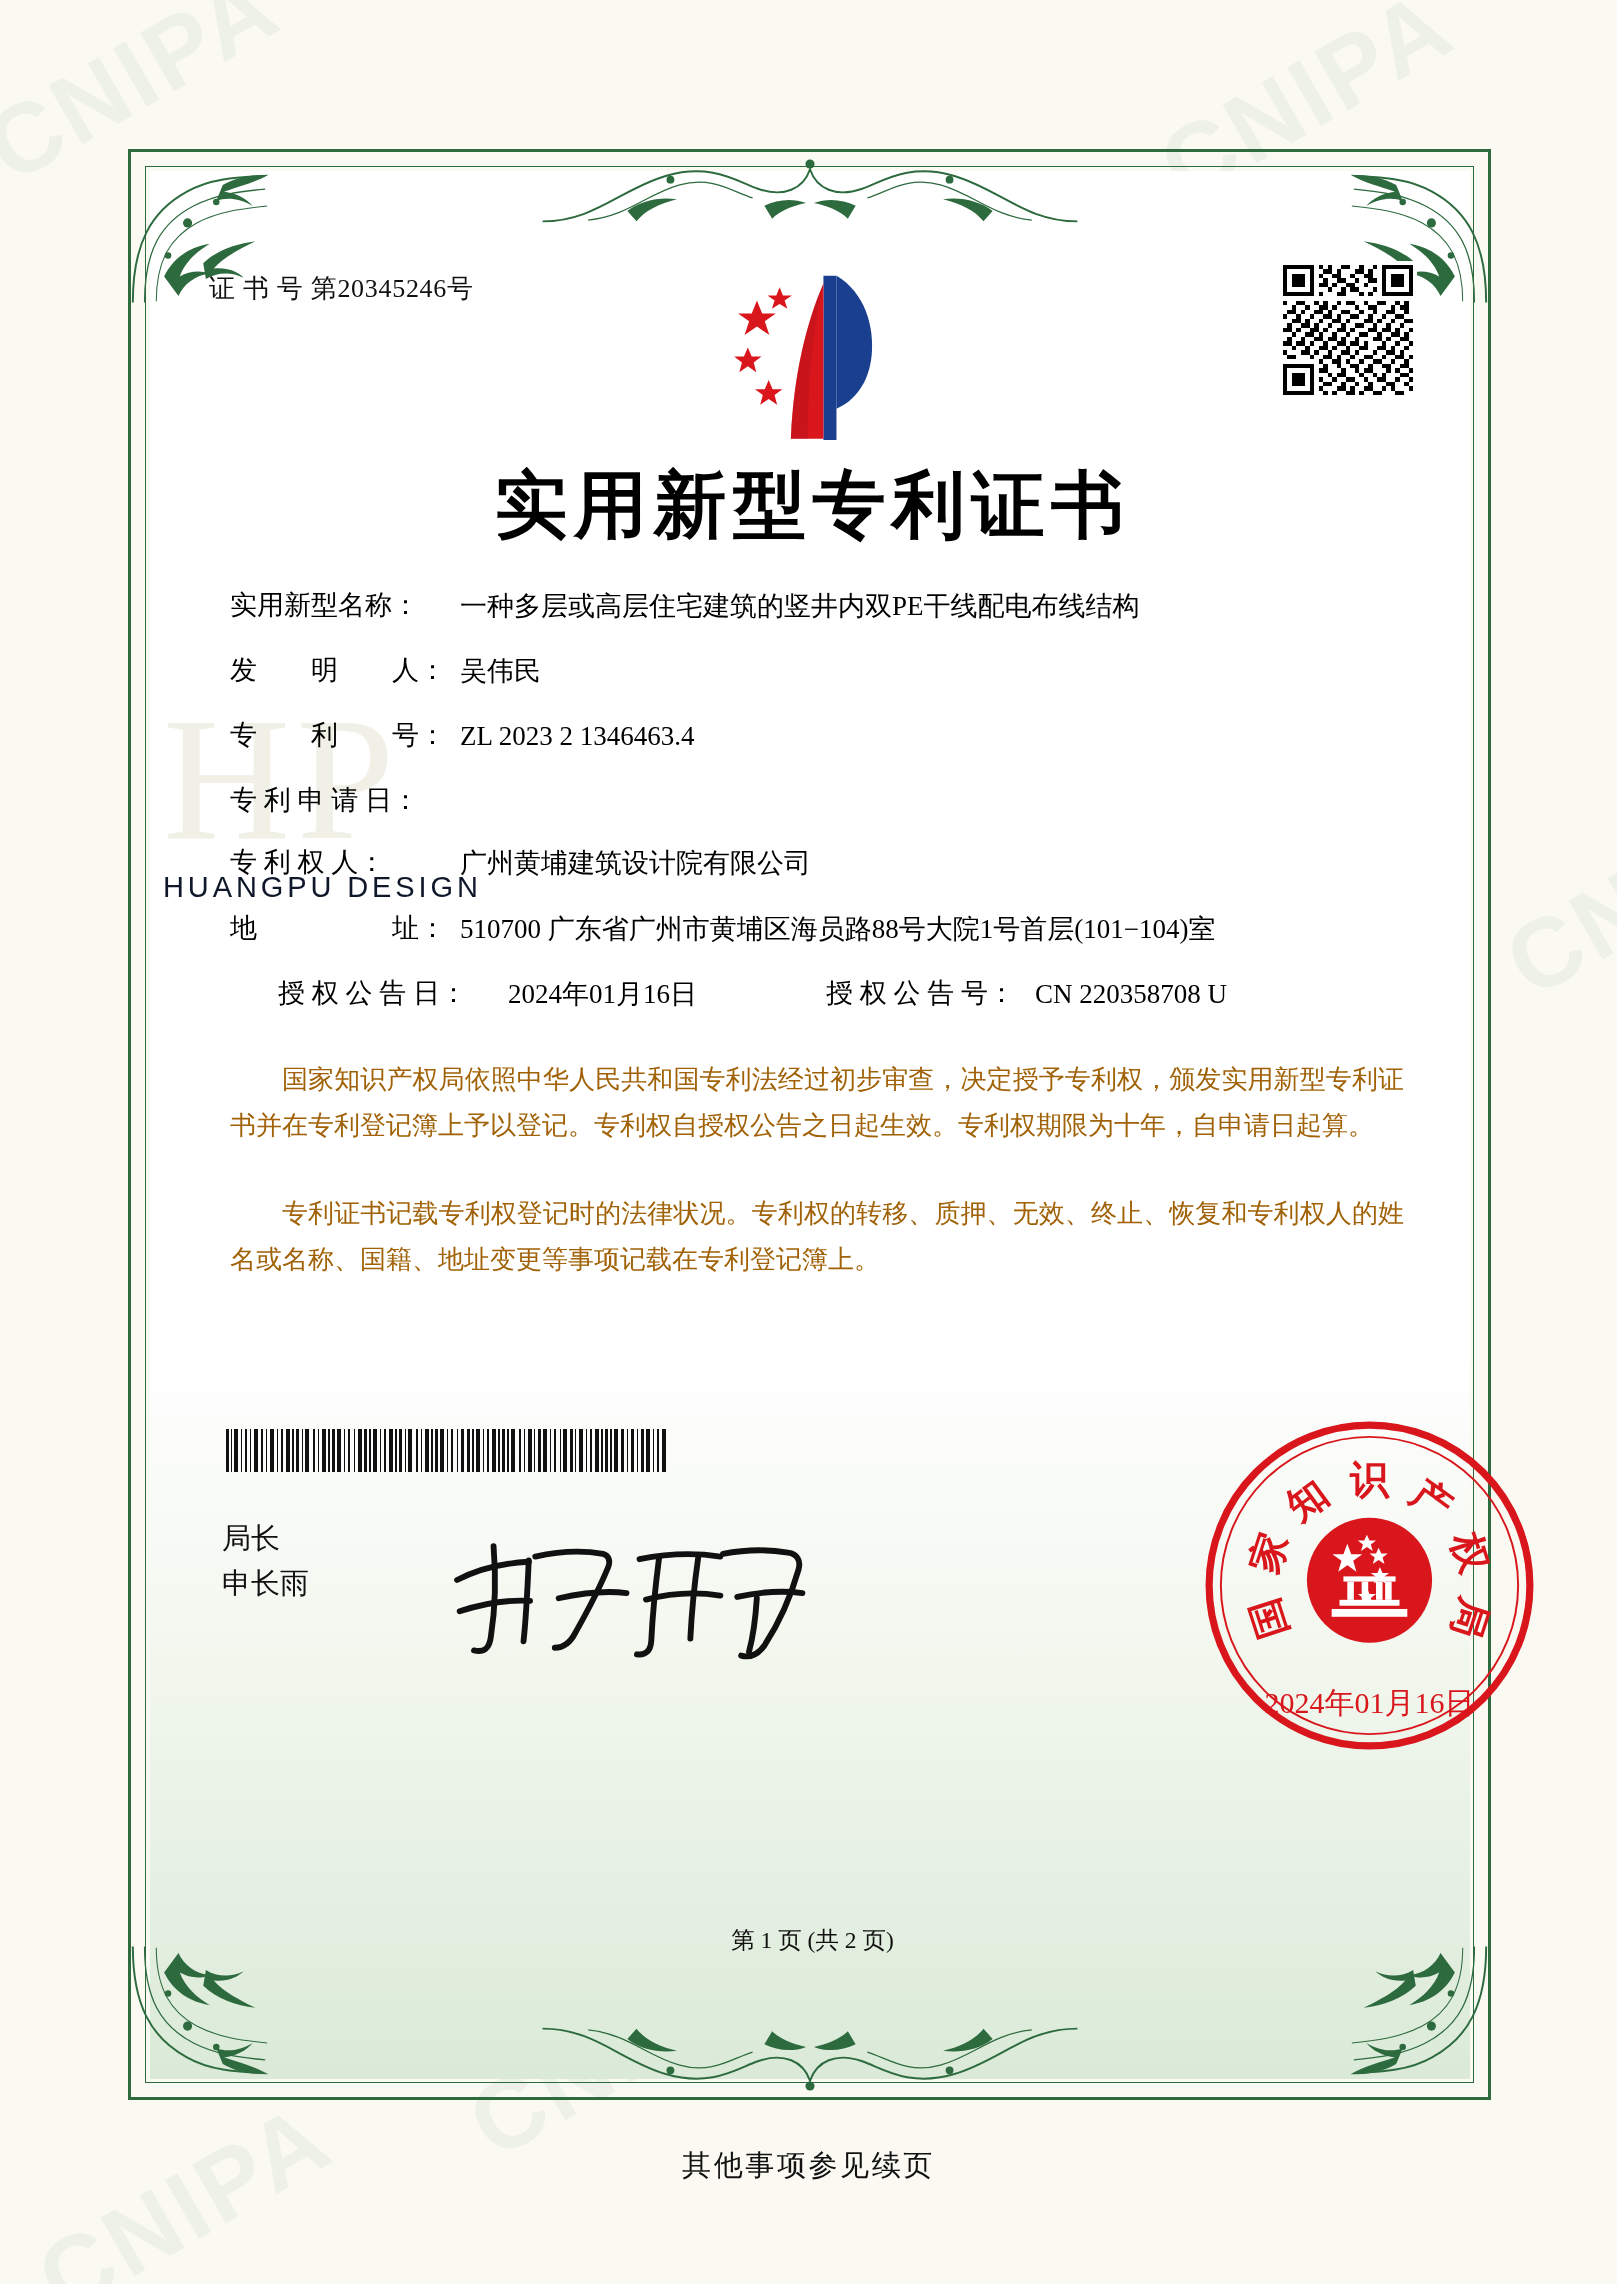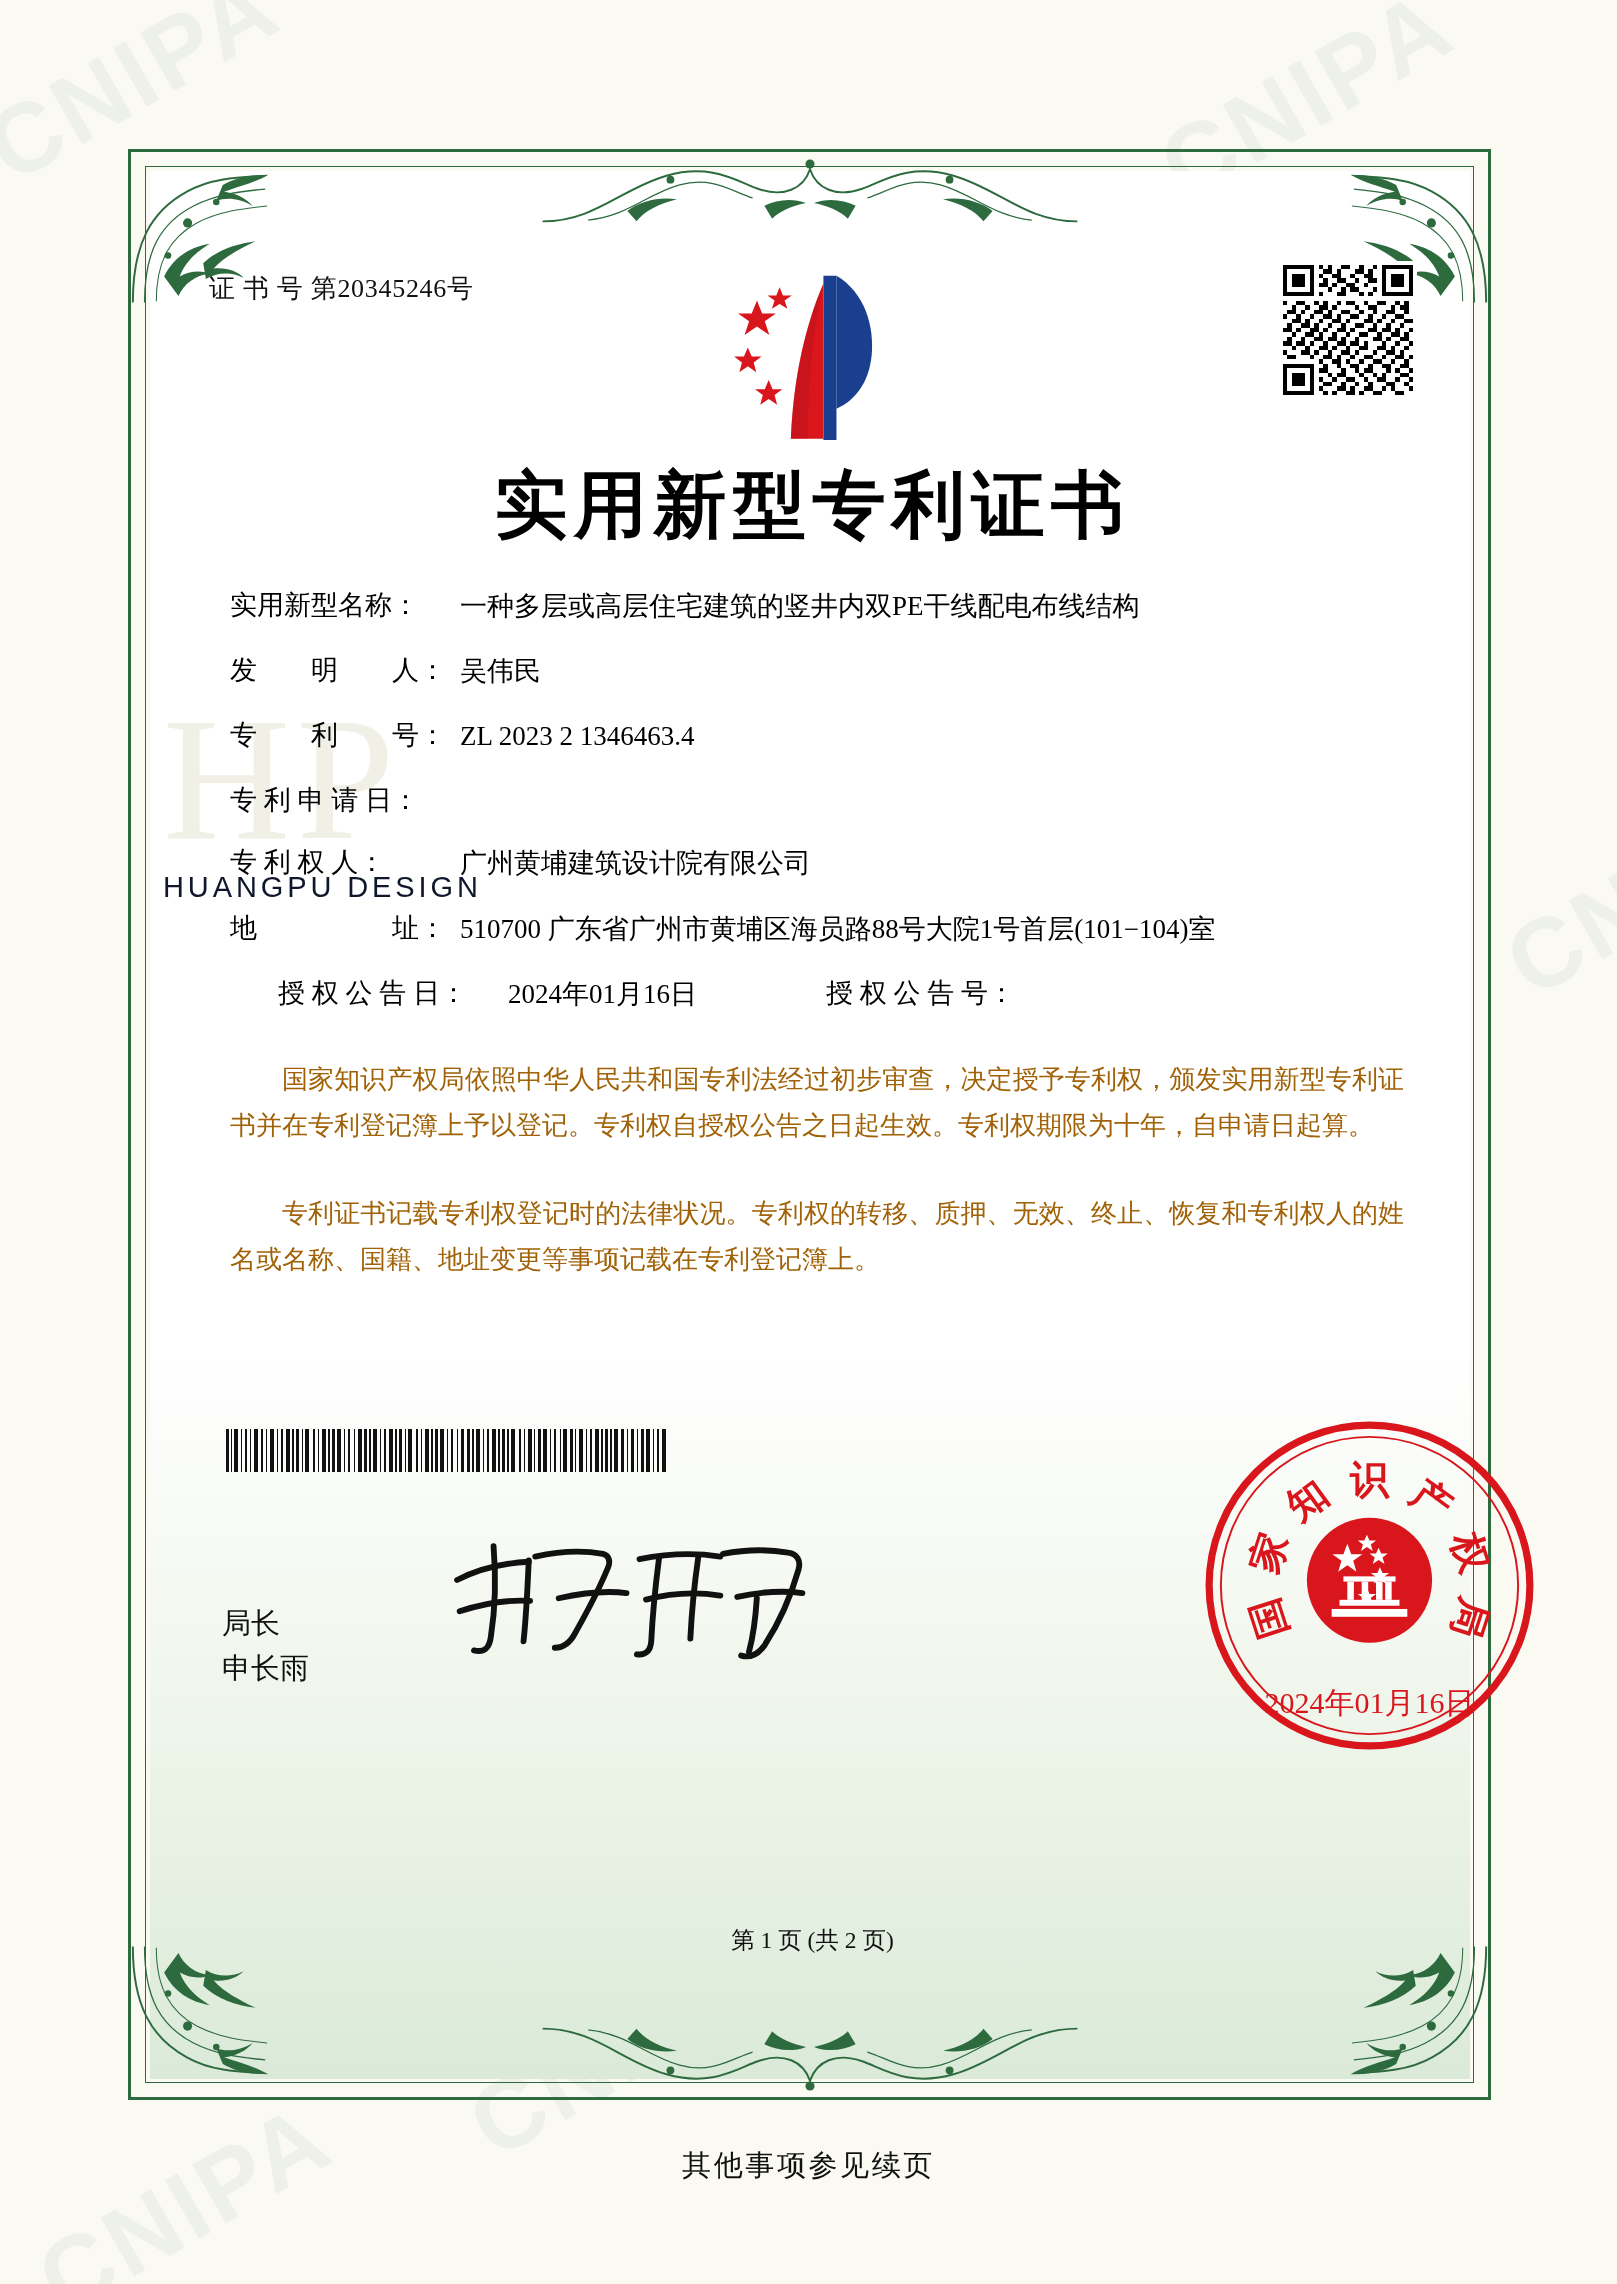--- a/index.html
+++ b/index.html
@@ -222,21 +222,21 @@
     left: 56px;
     top: 1233px;
     width: 443px;
     height: 43px;
   }
   .barcode svg { width:100%; height:100%; display:block; }
 
   .signature-block {
     position: absolute;
     left: 52px;
-    top: 1405px;
+    top: 1320px;
     font-size: 29px;
     line-height: 1.55;
     color: #111;
   }
   .sign-img {
     position: absolute;
     left: 261px;
     top: 1324px;
     width: 404px;
     height: 150px;
@@ -654,20 +654,21 @@
         <div class="flabel"><span>地　　　　　址</span>：</div>
         <div class="fvalue">510700 广东省广州市黄埔区海员路88号大院1号首层(101−104)室</div>
       </div>
 
       <div class="frow two">
         <div class="half-left">
           <div class="flabel"><span>授 权 公 告 日</span>：</div>
           <div class="fvalue">2024年01月16日</div>
         </div>
         <div class="flabel2"><span>授 权 公 告 号</span>：</div>
+        <div class="fvalue">CN 220358708 U</div>
       </div>
 
     </div>
 
     <div class="para p1">
       <p>国家知识产权局依照中华人民共和国专利法经过初步审查，决定授予专利权，颁发实用新型专利证书并在专利登记簿上予以登记。专利权自授权公告之日起生效。专利权期限为十年，自申请日起算。</p>
     </div>
     <div class="para p2">
       <p>专利证书记载专利权登记时的法律状况。专利权的转移、质押、无效、终止、恢复和专利权人的姓名或名称、国籍、地址变更等事项记载在专利登记簿上。</p>
     </div>

